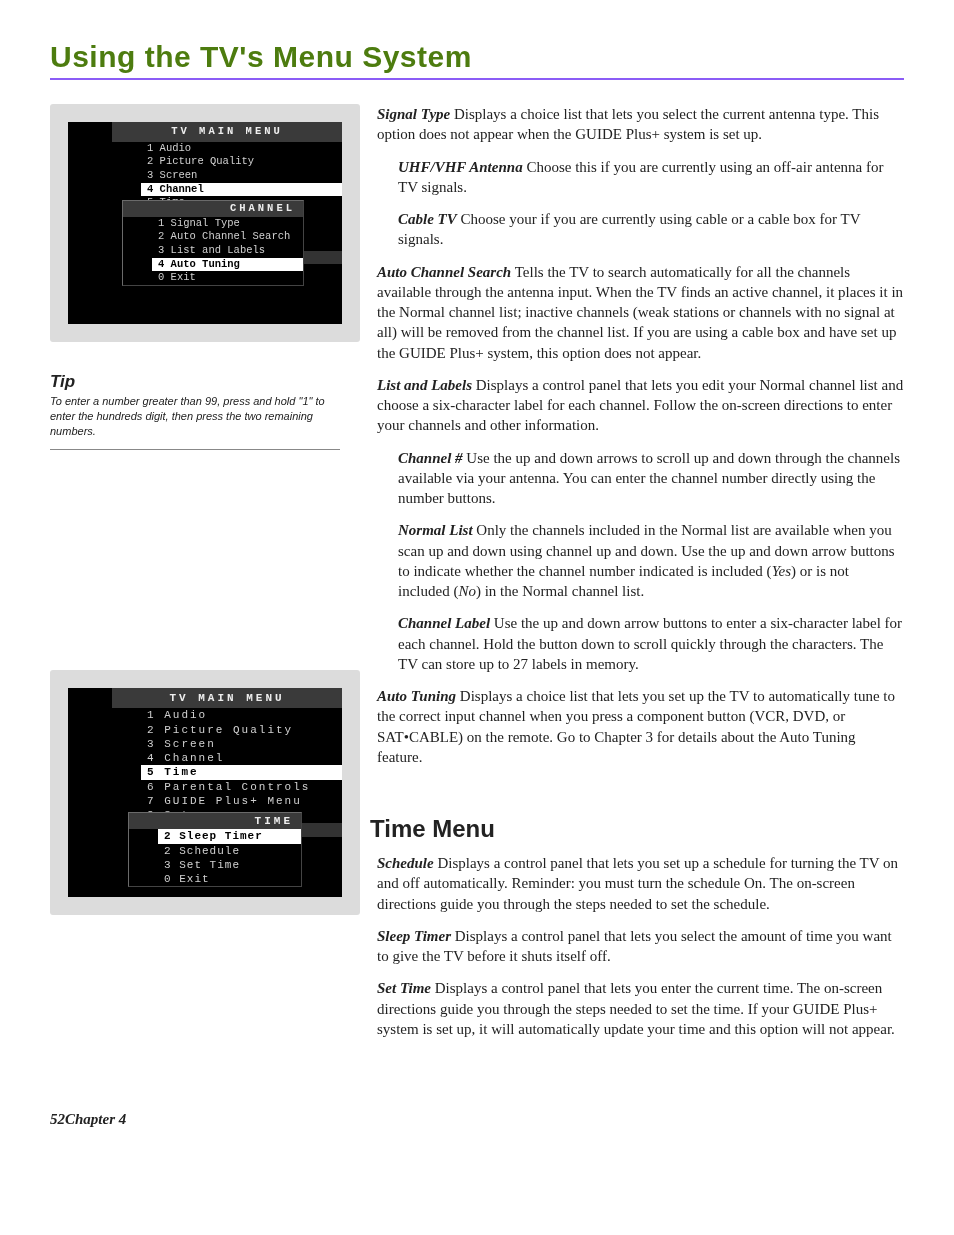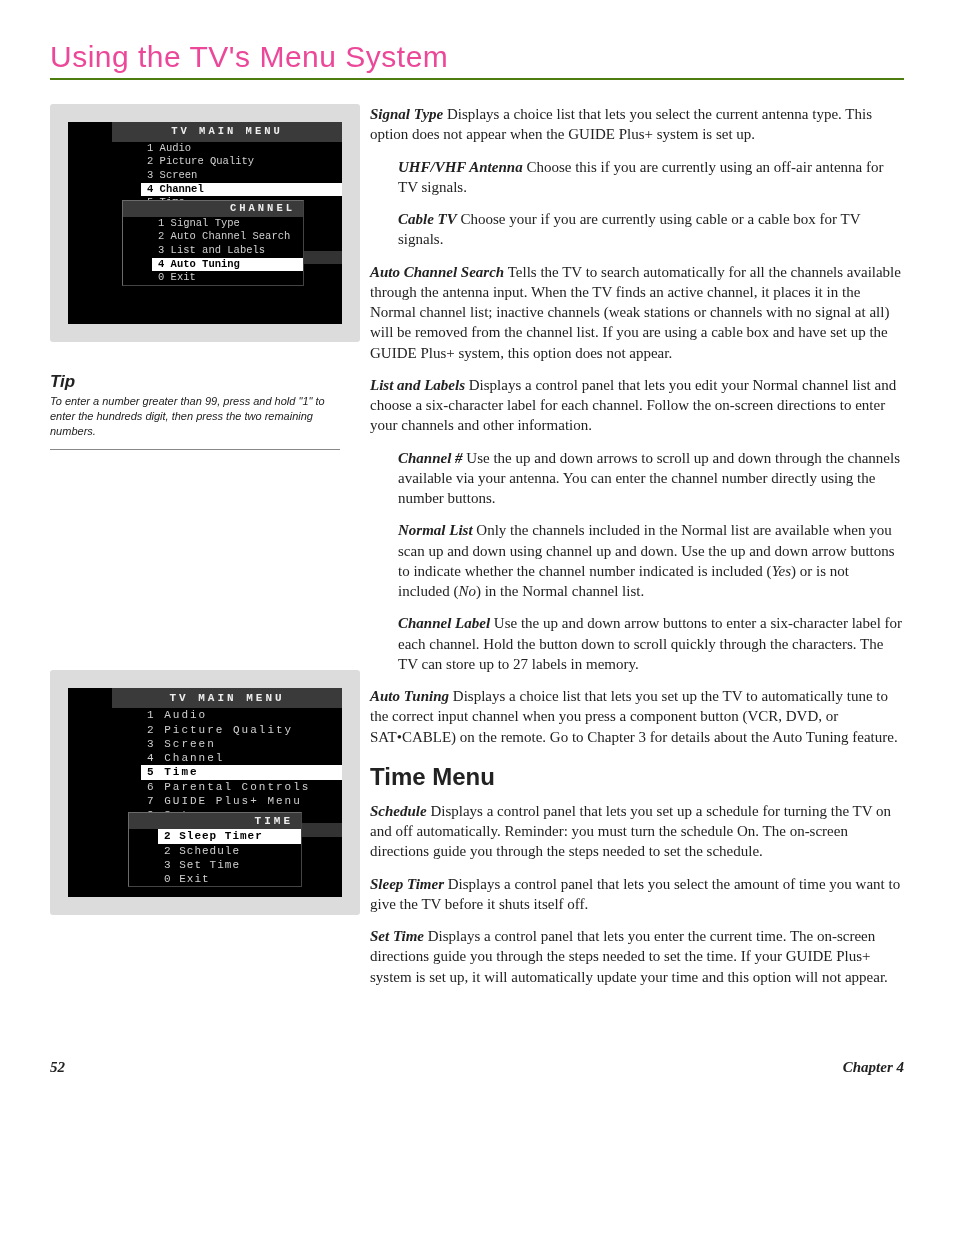--- a/index.html
+++ b/index.html
@@ -6,26 +6,26 @@
     margin: 0;
     padding: 40px 50px;
     font-family: Garamond, Georgia, "Times New Roman", serif;
     color: #333;
     width: 954px;
     box-sizing: border-box;
     background: #fff;
   }
   .page-header {
     font-family: "Arial Black", Impact, sans-serif;
-    font-weight: 400;
+    font-weight: 700;
     font-size: 30px;
-    color: #ec4899;
+    color: #4d7c0f;
     letter-spacing: 0.5px;
     padding-bottom: 4px;
-    border-bottom: 2px solid #4d7c0f;
+    border-bottom: 2px solid #8b5cf6;
     margin-bottom: 24px;
   }
   .two-col {
     display: flex;
     gap: 30px;
   }
   .left-col {
     width: 290px;
     flex-shrink: 0;
   }
@@ -35,21 +35,21 @@
   h2 {
     font-family: "Arial Black", Arial, sans-serif;
     font-weight: 900;
     font-size: 24px;
     margin: 0 0 10px 0;
     color: #222;
   }
   p {
     font-size: 15px;
     line-height: 1.35;
-    margin: 0 0 12px 0;
+    margin: 0 0 12px 7px;
     color: #222;
   }
   .indent {
     margin-left: 28px;
   }
   .term {
     font-weight: bold;
     font-style: italic;
   }
   .tvscreen {
@@ -140,21 +140,20 @@
   }
   .tip-block .tip-body {
     font-style: italic;
     font-family: Arial, sans-serif;
     font-size: 11px;
     line-height: 1.35;
     color: #222;
   }
   .footer {
     display: flex;
-    justify-content: space-between;
     font-style: italic;
     font-weight: bold;
     font-size: 15px;
     margin-top: 60px;
     color: #222;
     font-family: Garamond, Georgia, serif;
   }
   .second-tv {
     margin-top: 220px;
   }
@@ -262,21 +261,21 @@
     </p>
 
     <p class="indent">
       <span class="term">Channel Label</span><span>   Use the up and down arrow buttons to enter a six-character label for each channel. Hold the button down to scroll quickly through the characters. The TV can store up to 27 labels in memory.</span>
     </p>
 
     <p>
       <span class="term">Auto Tuning</span><span>   Displays a choice list that lets you set up the TV to automatically tune to the correct input channel when you press a component button (VCR, DVD, or SAT•CABLE) on the remote. Go to Chapter 3 for details about the Auto Tuning feature.</span>
     </p>
 
-    <h2 style="margin-top:16px">Time Menu</h2>
+    <h2 style="margin-top:48px">Time Menu</h2>
 
     <p>
       <span class="term">Schedule</span><span>   Displays a control panel that lets you set up a schedule for turning the TV on and off automatically. Reminder: you must turn the schedule On. The on-screen directions guide you through the steps needed to set the schedule.</span>
     </p>
 
     <p>
       <span class="term">Sleep Timer</span><span>   Displays a control panel that lets you select the amount of time you want to give the TV before it shuts itself off.</span>
     </p>
 
     <p>

